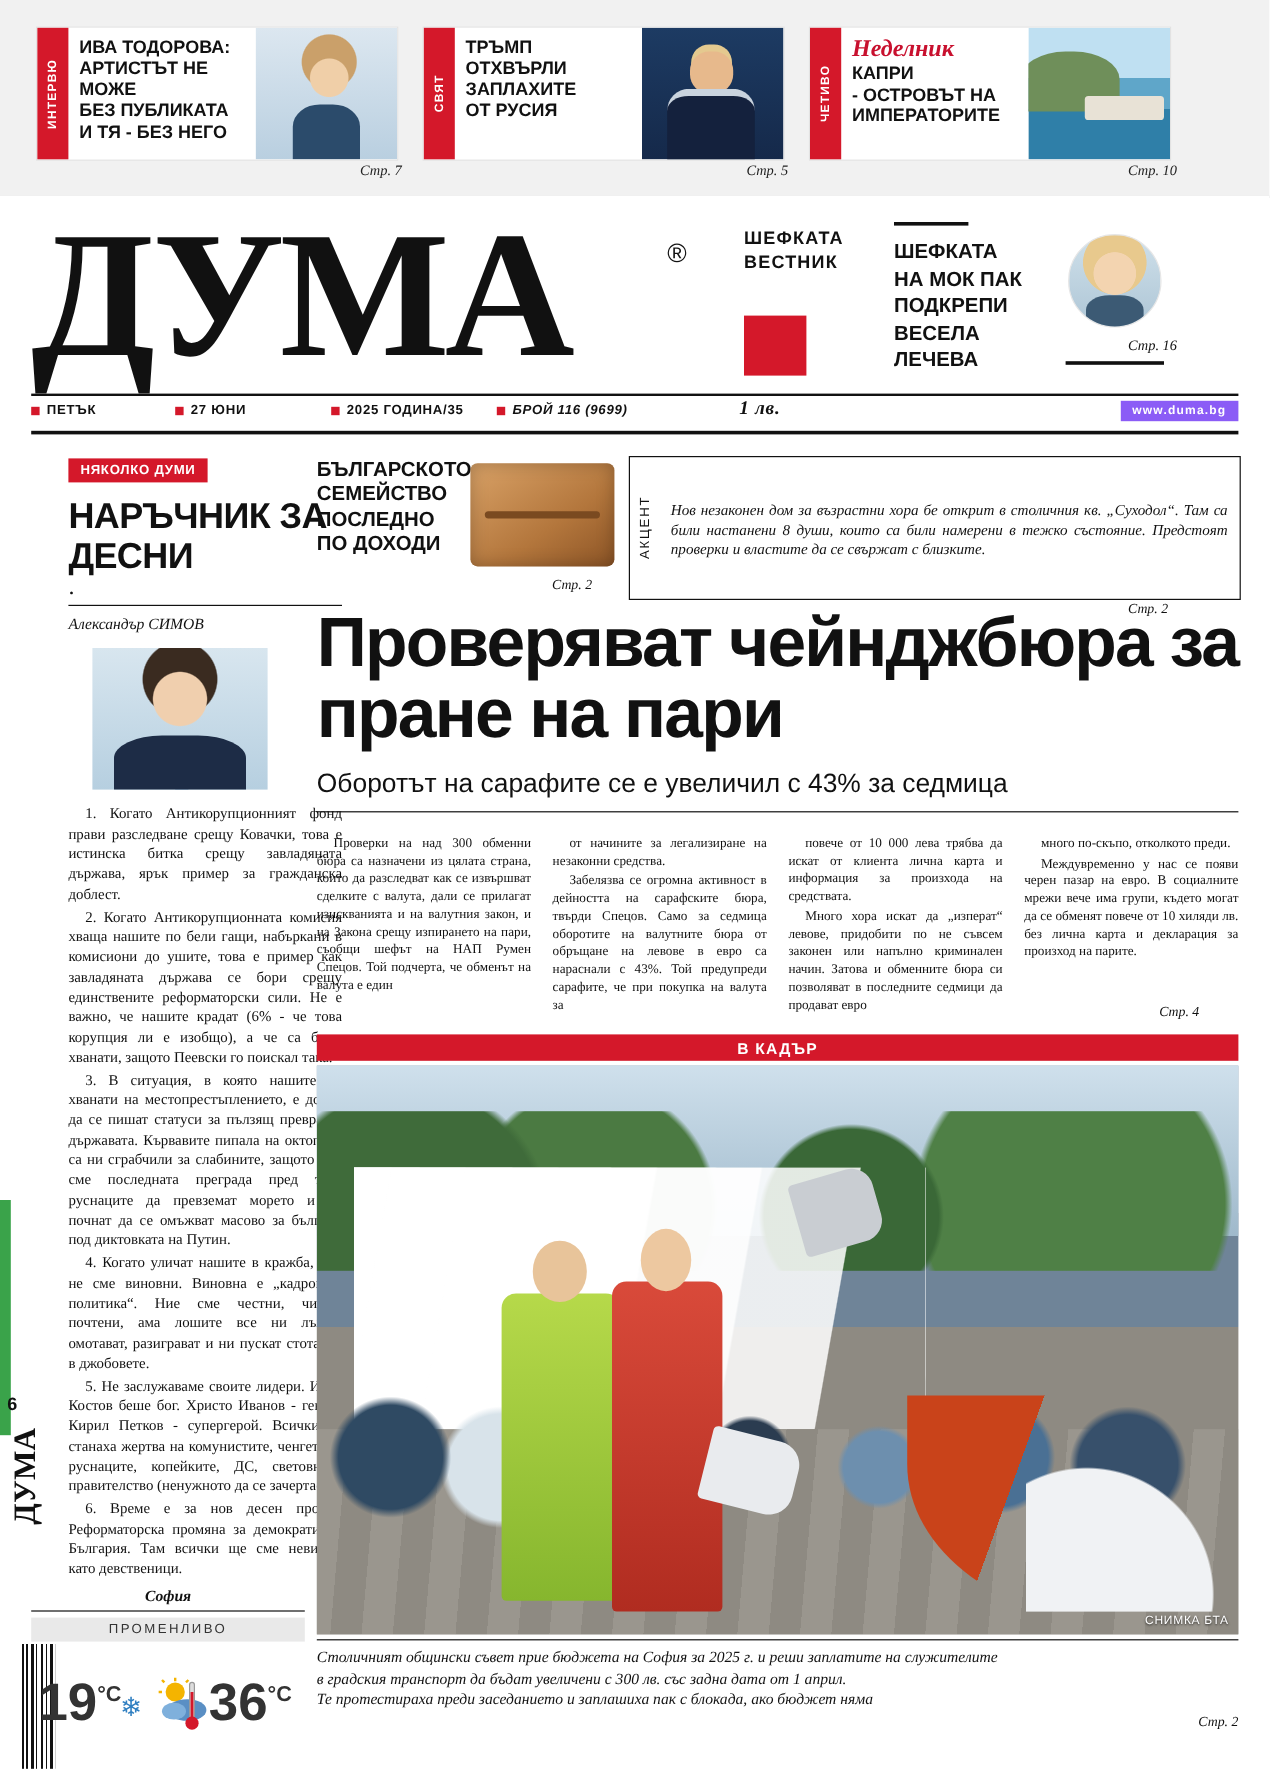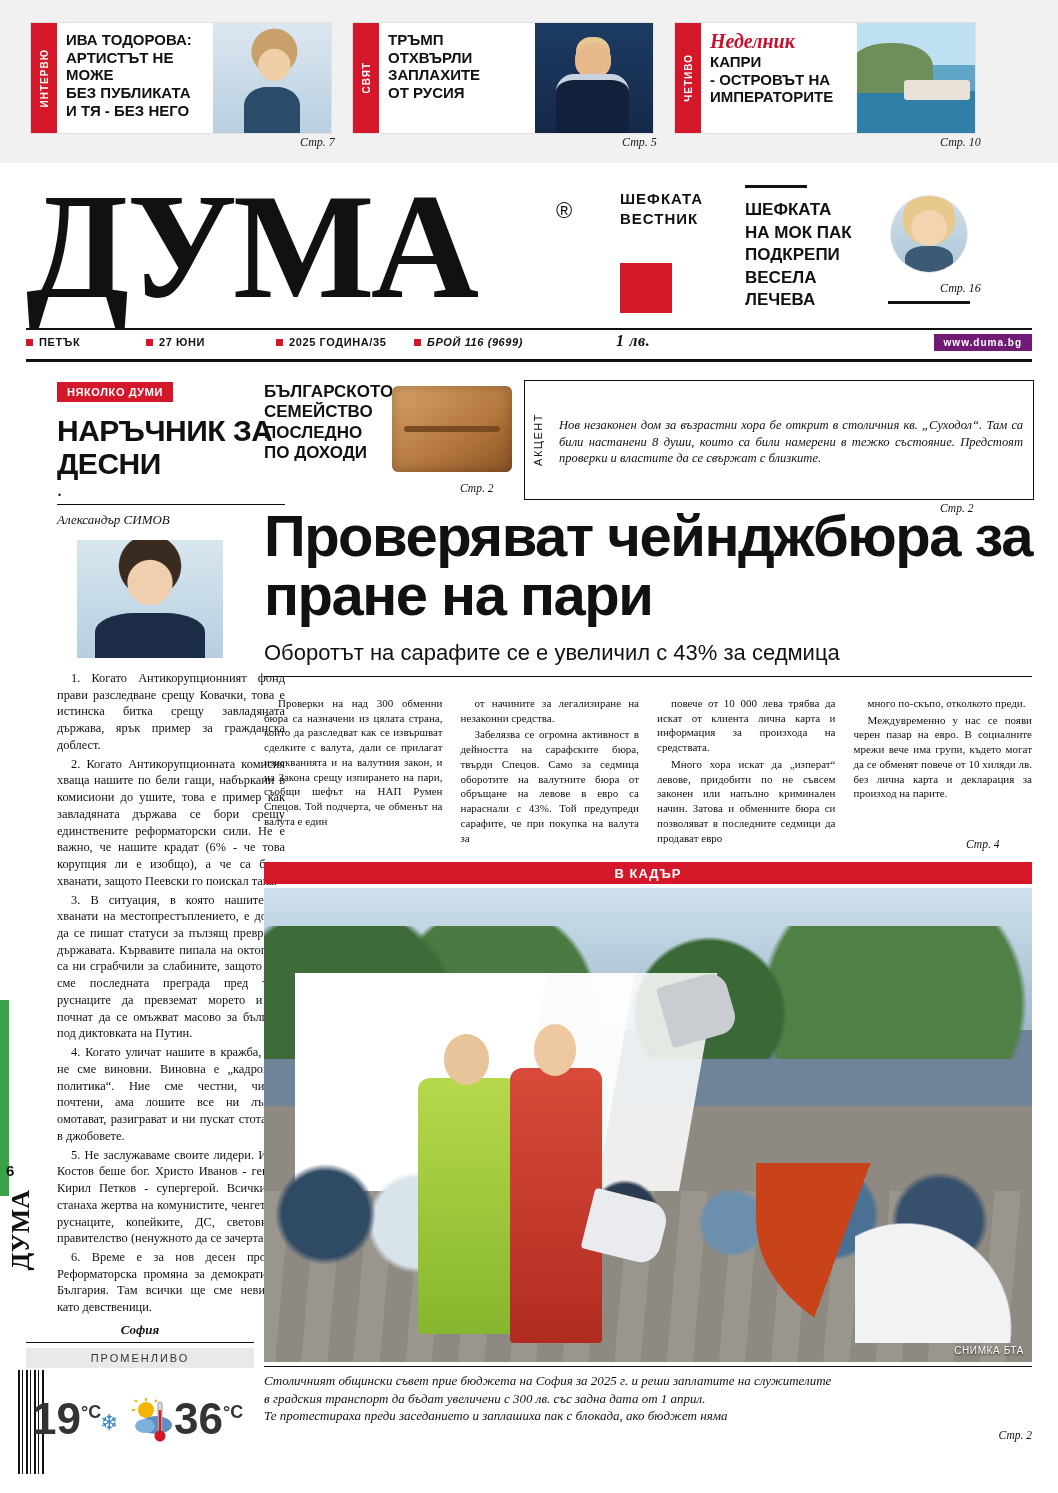--- a/index.html
+++ b/index.html
@@ -135,21 +135,21 @@
   .infobar{
     position:absolute;left:26px;top:169px;width:1006px;height:24px;
     font-family:"Liberation Sans",sans-serif;font-size:11px;font-weight:bold;
     color:#111;letter-spacing:.6px;
   }
   .infobar .bullet{display:inline-block;width:7px;height:7px;background:#d4182a;margin-right:6px;}
   .ib-item{position:absolute;top:4px;display:flex;align-items:center;}
   .ib1{left:0;} .ib2{left:120px;} .ib3{left:250px;} .ib4{left:388px;font-style:italic;}
   .ib-price{position:absolute;left:590px;top:0;font-family:"Liberation Serif",serif;font-size:16px;font-weight:bold;font-style:italic;}
   .ib-site{
-    position:absolute;right:0;top:2px;background:#701a75;color:#fff;
+    position:absolute;right:0;top:2px;background:#8b5cf6;color:#fff;
     font-family:"Liberation Sans",sans-serif;font-size:10px;letter-spacing:1px;
     padding:3px 10px;
   }
   .info-rule-bot{position:absolute;left:26px;top:196px;width:1006px;height:3px;background:#111;}
 
   
   .left-col{position:absolute;left:26px;top:382px;width:228px;margin-left:31px;}
   .kicker{
     display:inline-block;background:#d4182a;color:#fff;
     font-family:"Liberation Sans",sans-serif;font-weight:bold;font-size:11px;

